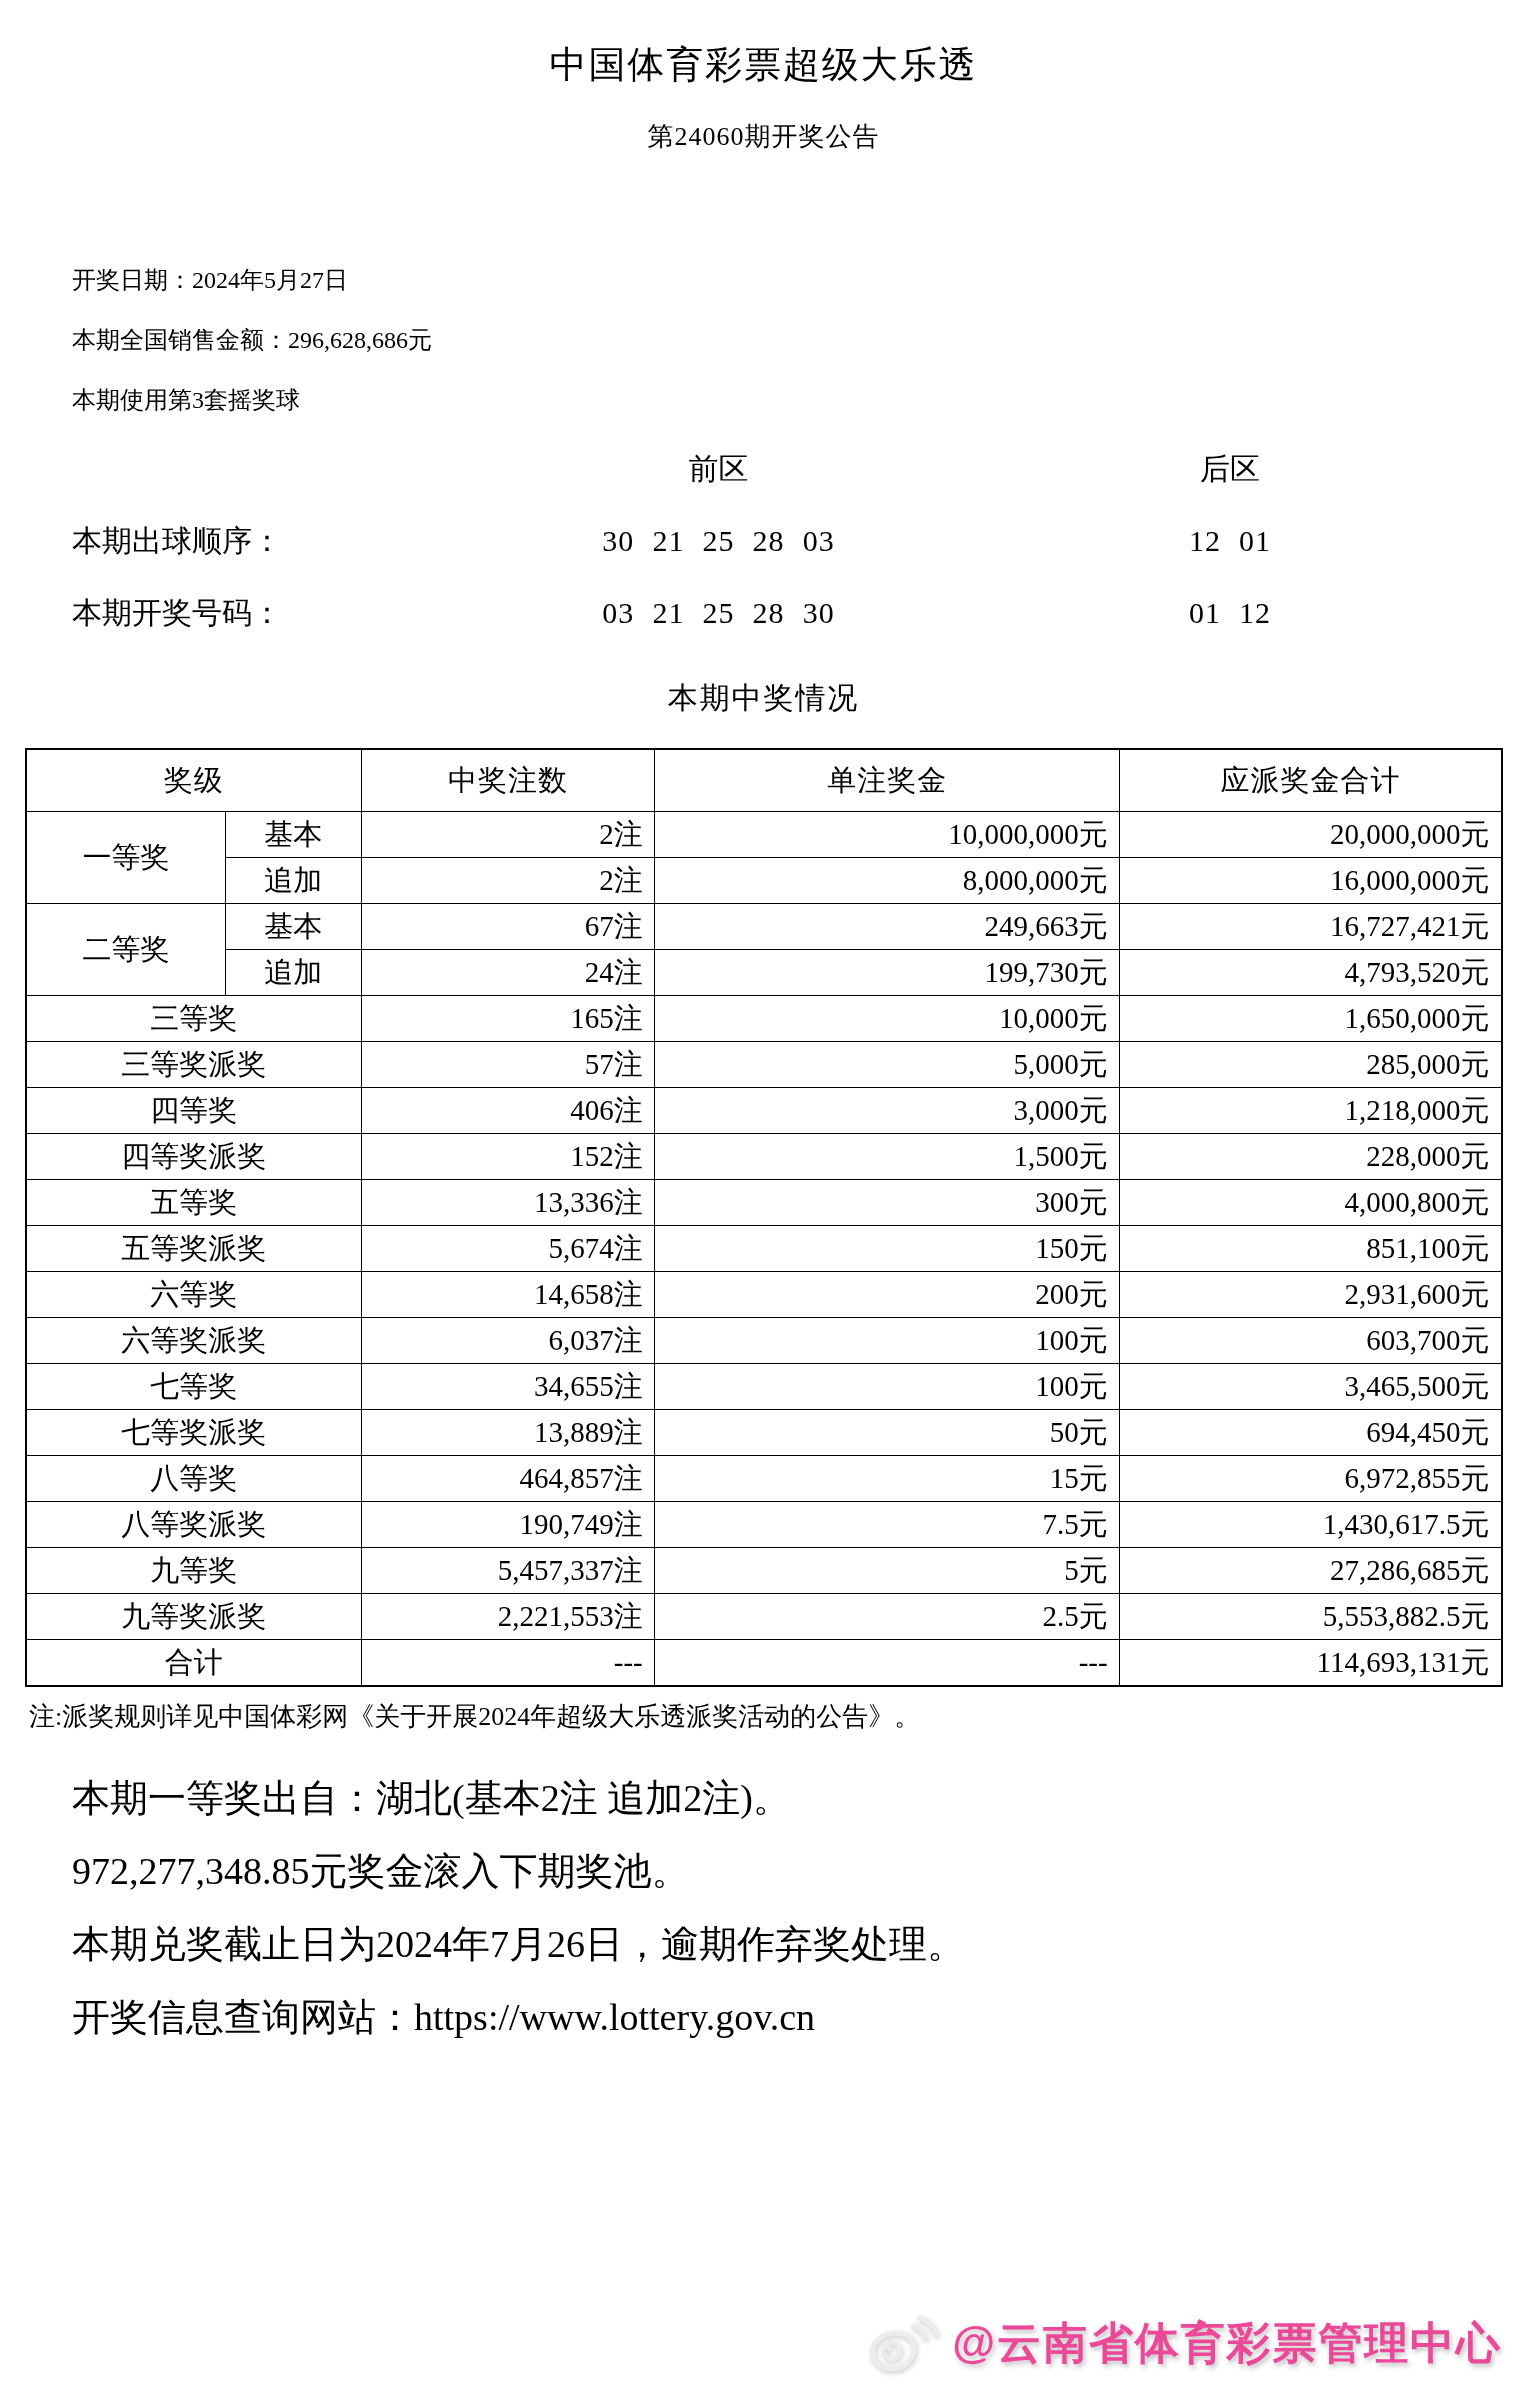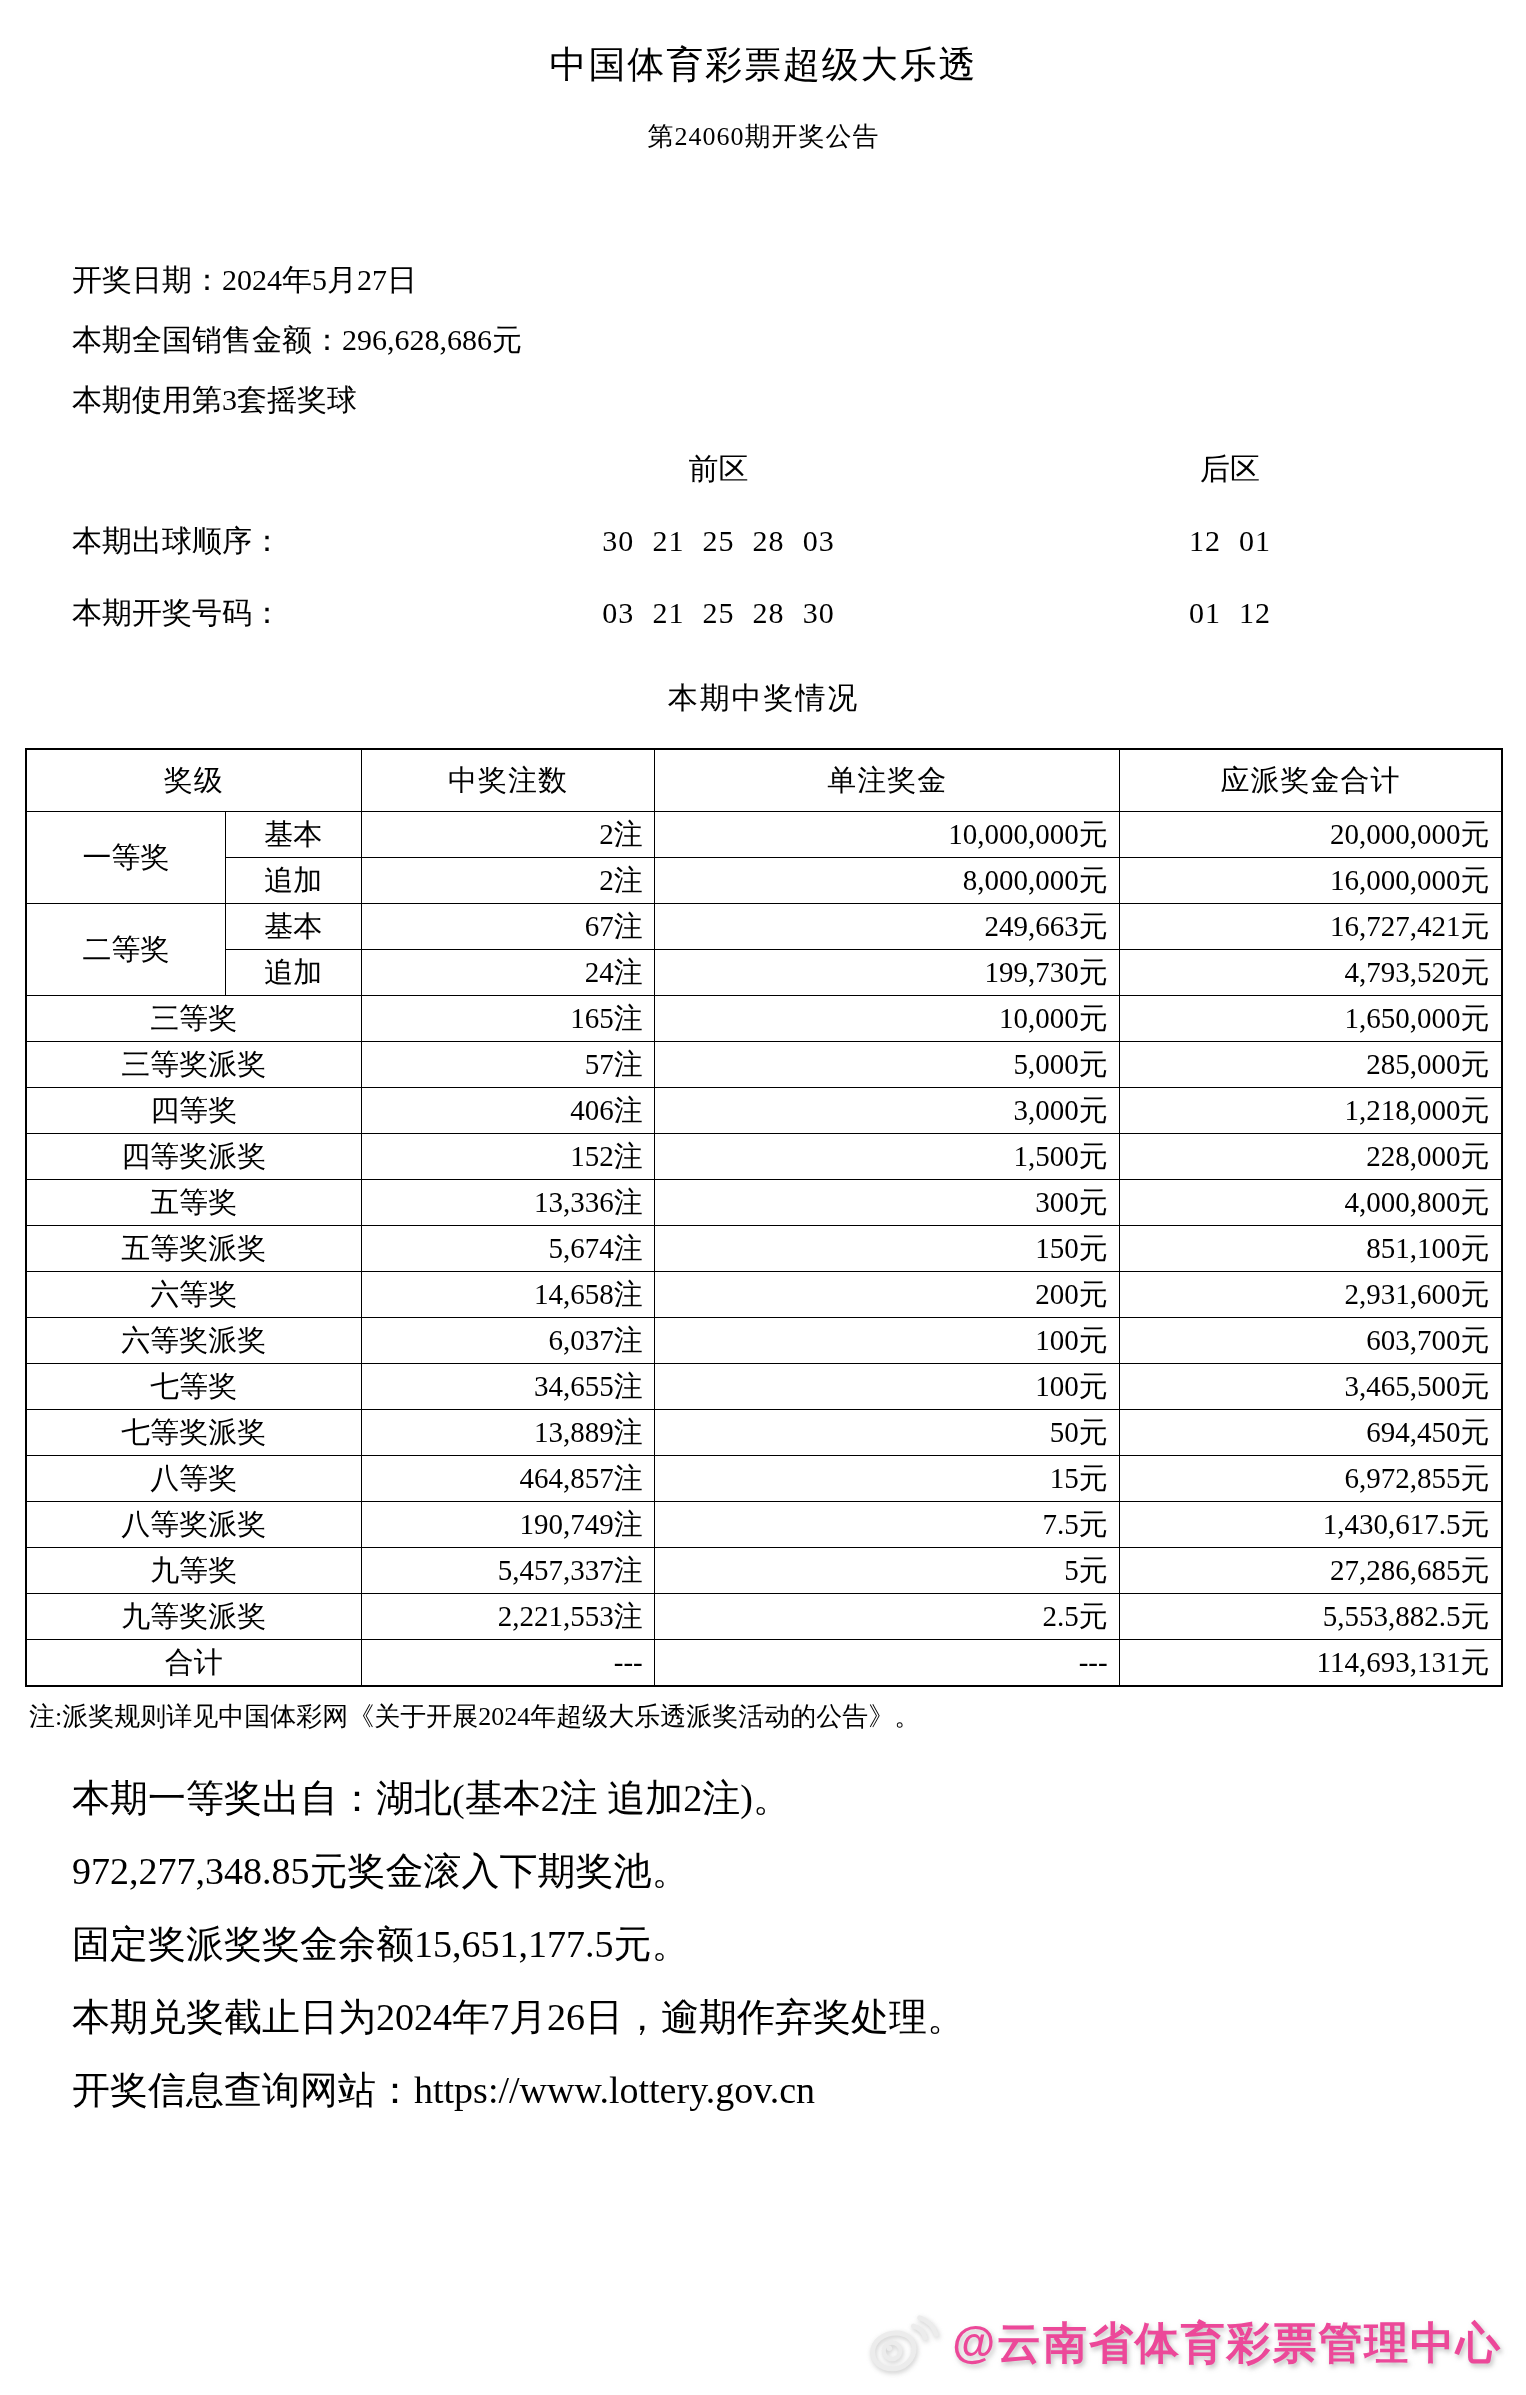--- a/index.html
+++ b/index.html
@@ -8,21 +8,21 @@
     font-family:"Liberation Serif","DejaVu Serif",serif;color:#000;
     -webkit-font-smoothing:antialiased;
   }
   .doc{padding-top:40px;}
   .title{
     text-align:center;font-size:37px;font-weight:normal;margin:0;letter-spacing:1.9px;
   }
   .subtitle{
     text-align:center;font-size:26px;margin-top:29px;letter-spacing:1px;
   }
-  .info-block{margin:111px 0 0 72px;font-size:30px;line-height:30px;}
+  .info-block{margin:111px 0 0 72px;font-size:24px;line-height:30px;}
   .info-line{margin-bottom:30px;}
   .num-grid{
     display:grid;grid-template-columns:327px 639px 384px;
     margin-left:72px;font-size:30px;line-height:30px;
   }
   .zone-head{margin-top:39px;font-family:Liberation Serif, serif;}
   .num-row{margin-top:42px;}
   .zone-label{text-align:center;}
   .num-cell{text-align:center;word-spacing:9.6px;letter-spacing:1px;}
   .row-label{text-align:left;}
@@ -222,21 +222,20 @@
         <td class="c-num">114,693,131元</td>
       </tr>
     </tbody>
   </table>
 
   <div class="table-note">注:派奖规则详见中国体彩网《关于开展2024年超级大乐透派奖活动的公告》。</div>
 
   <div class="footer-block">
     <div class="footer-line">本期一等奖出自：湖北(基本2注  追加2注)。</div>
     <div class="footer-line">972,277,348.85元奖金滚入下期奖池。</div>
-    <div class="footer-line">固定奖派奖奖金余额15,651,177.5元。</div>
     <div class="footer-line">本期兑奖截止日为2024年7月26日，逾期作弃奖处理。</div>
     <div class="footer-line">开奖信息查询网站：https://www.lottery.gov.cn</div>
   </div>
 
   <div class="watermark">
     <span class="weibo-icon">
       <svg width="69" height="58" viewBox="0 0 100 84" fill="none" xmlns="http://www.w3.org/2000/svg">
         <path d="M63 16 a24 24 0 0 1 17 17" stroke="#ececec" stroke-width="7" stroke-linecap="round"></path>
         <path d="M72 4 a38 38 0 0 1 24 24" stroke="#ececec" stroke-width="7" stroke-linecap="round"></path>
         <path d="M38 26 c14 0 26 9 26 22 c0 16 -14 30 -32 30 c-16 0 -28 -10 -28 -24 c0 -16 16 -28 34 -28 z" stroke="#ececec" stroke-width="7"></path>

